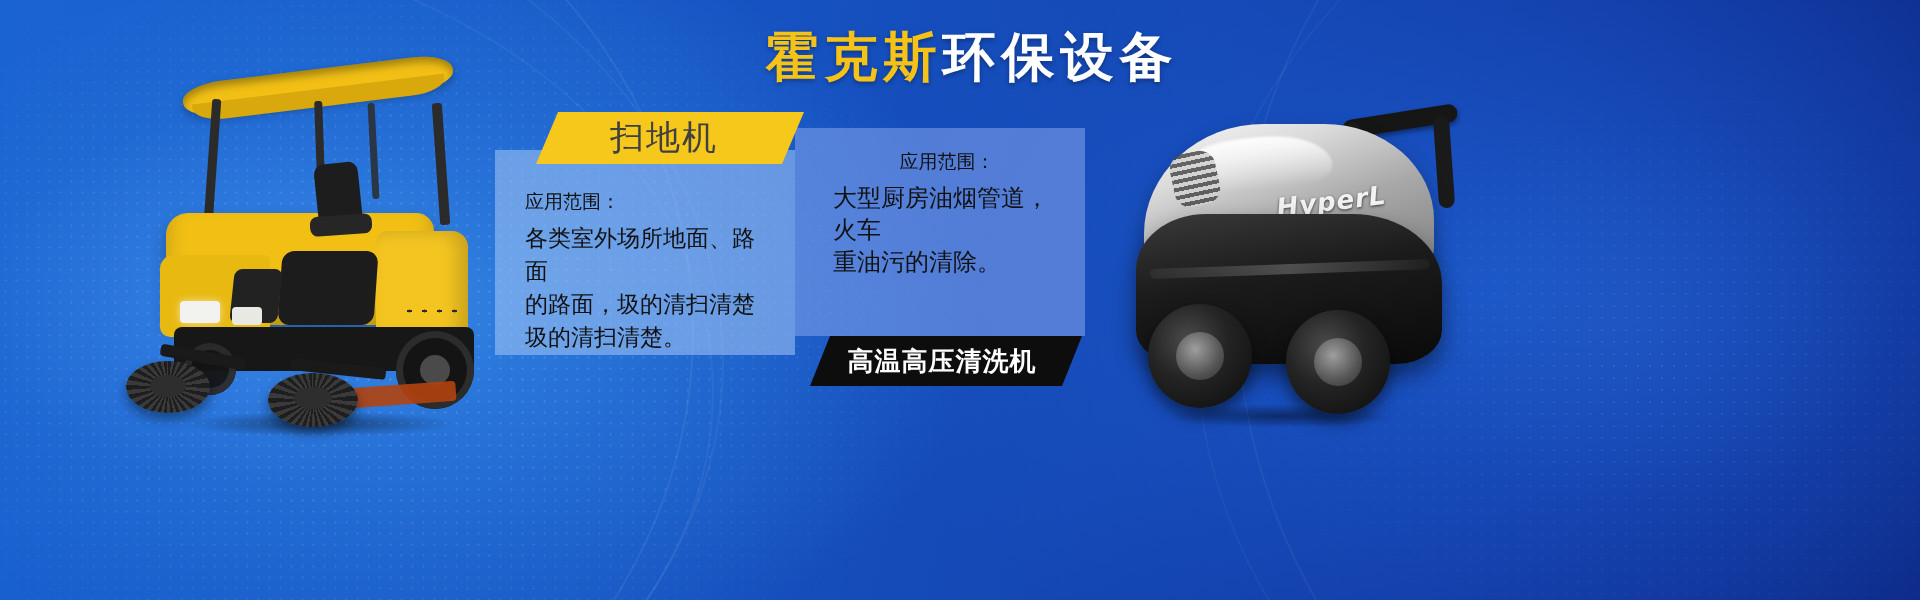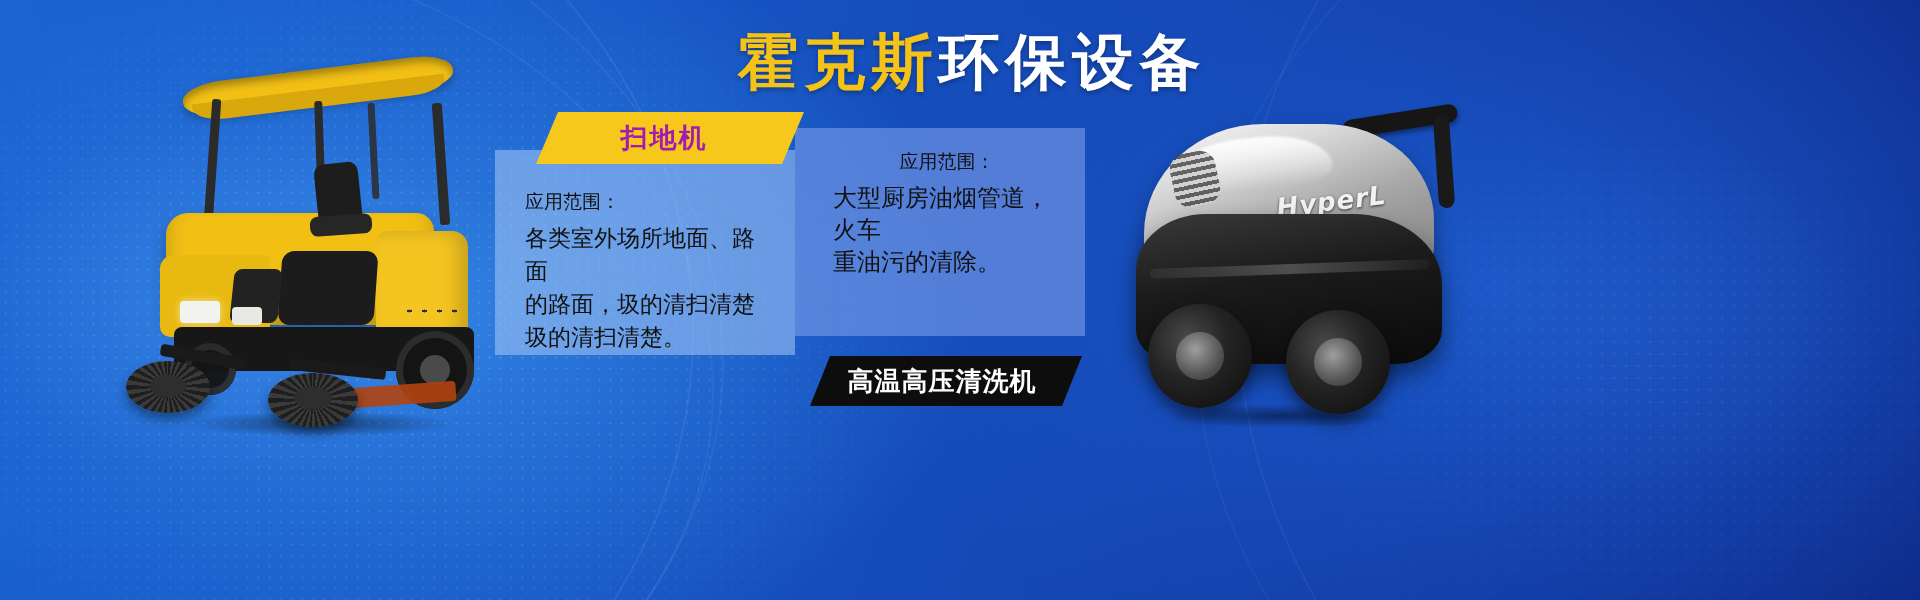--- a/index.html
+++ b/index.html
@@ -46,46 +46,46 @@
   .glow-l{position:absolute;left:-140px;top:40px;width:780px;height:520px;
     background:radial-gradient(closest-side, rgba(90,165,255,.30), rgba(90,165,255,0) 70%);
     pointer-events:none;}
   .glow-r{position:absolute;right:-60px;top:60px;width:700px;height:520px;
     background:radial-gradient(closest-side, rgba(40,95,200,.35), rgba(40,95,200,0) 72%);
     pointer-events:none;}
 
   
   .title{
     position:absolute;left:0;right:0;top:28px;text-align:center;
-    font-size:61px;font-weight:bold;letter-spacing:6px;
+    font-size:53px;font-weight:bold;letter-spacing:6px;
     white-space:nowrap;line-height:1.1;
     text-shadow:0 2px 5px rgba(0,0,0,.35);
     padding-left:24px;
   }
   .title .gold{color:#f5c218;}
   .title .white{color:#ffffff;}
 
   
   .tag-yellow{
     position:absolute;left:536px;top:112px;width:268px;height:52px;
     background:#f6c81c;
     clip-path:polygon(22px 0, 268px 0, 246px 52px, 0 52px);
     display:flex;align-items:center;justify-content:center;
   }
   .tag-yellow .label{
-    font-size:27px;font-weight:bold;color:#a21caf;letter-spacing:2px;
+    font-size:34px;font-weight:normal;color:#404040;letter-spacing:2px;
     transform:translateX(-6px);
   }
 
   
   .tag-black{
     position:absolute;left:810px;top:336px;width:272px;height:50px;
     background:#0d0d0d;
     clip-path:polygon(20px 0, 272px 0, 252px 50px, 0 50px);
-    display:flex;align-items:center;justify-content:center;margin-top:20px;
+    display:flex;align-items:center;justify-content:center;
   }
   .tag-black .label{
     font-size:26px;font-weight:bold;color:#ffffff;letter-spacing:1px;
     transform:translateX(-4px);
   }
 
   
   .panel{
     position:absolute;color:#111;
     background:rgba(165,200,245,.55);

